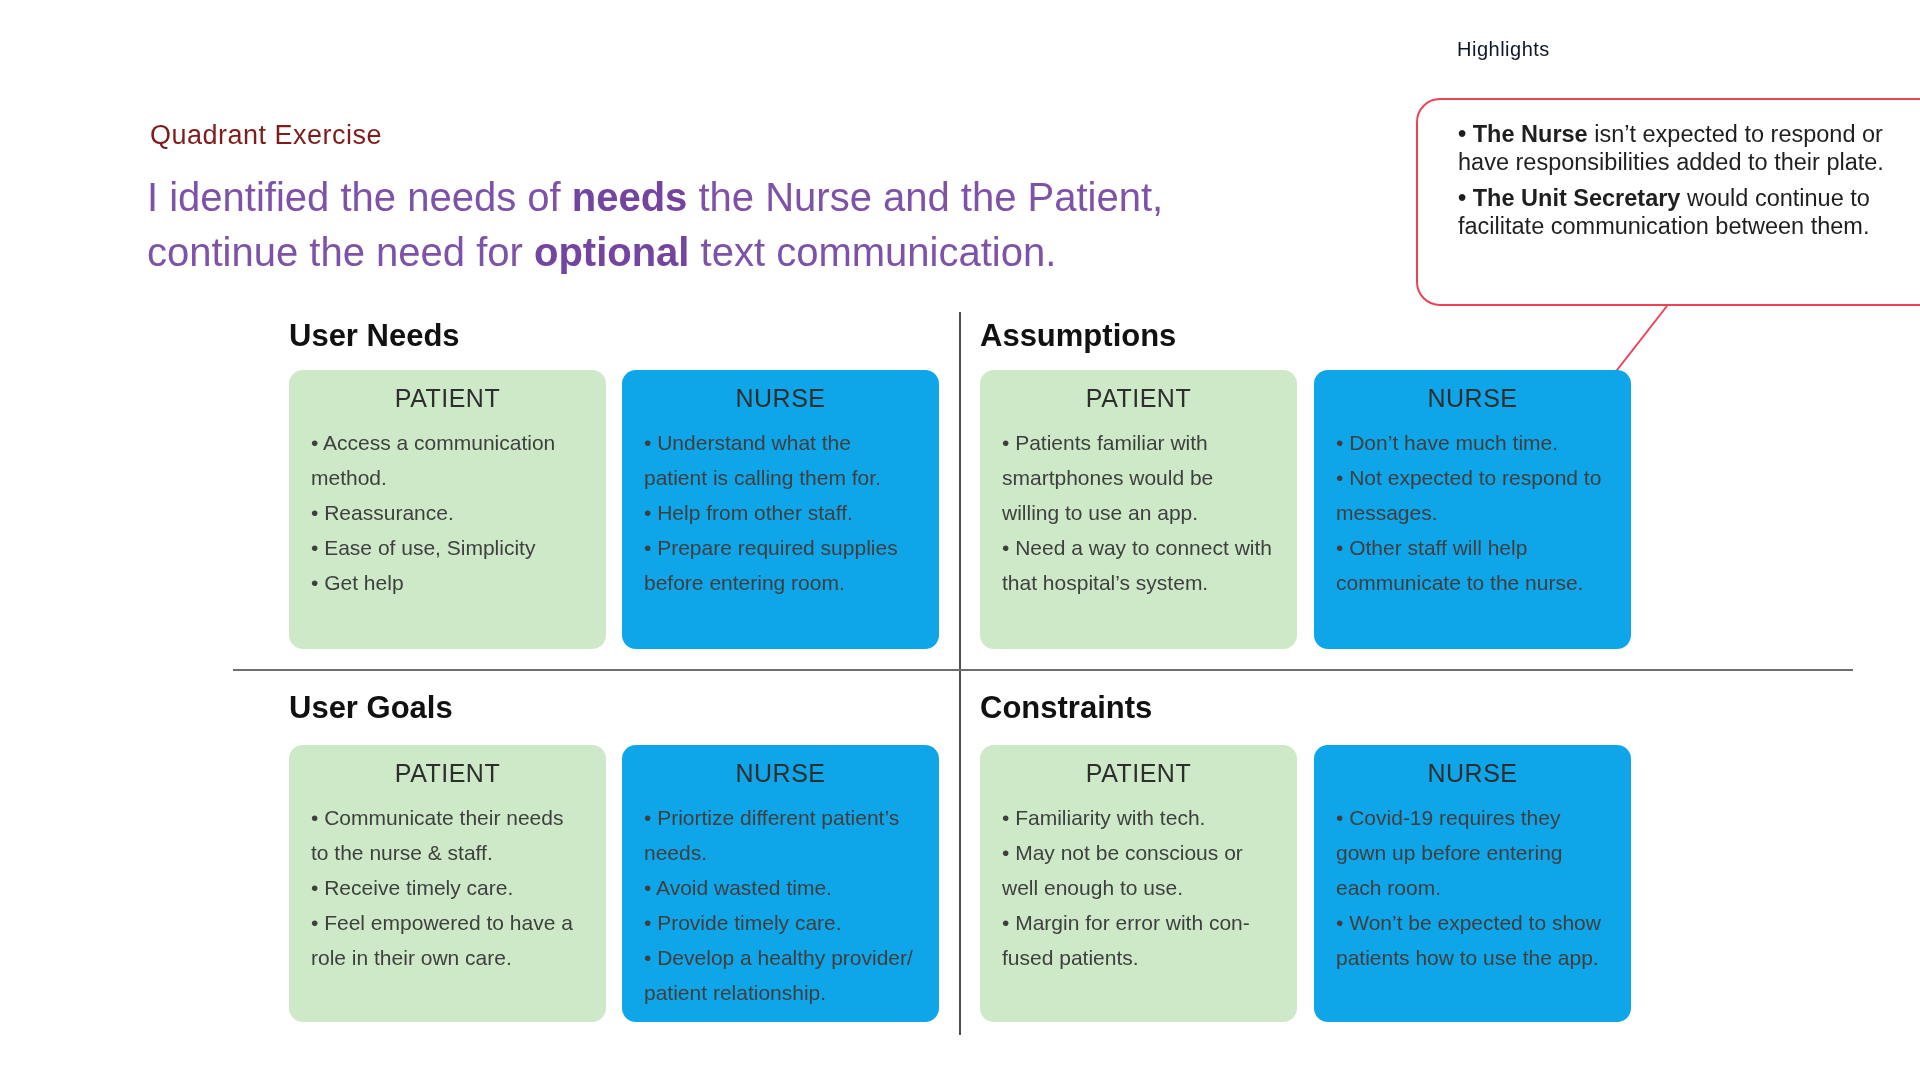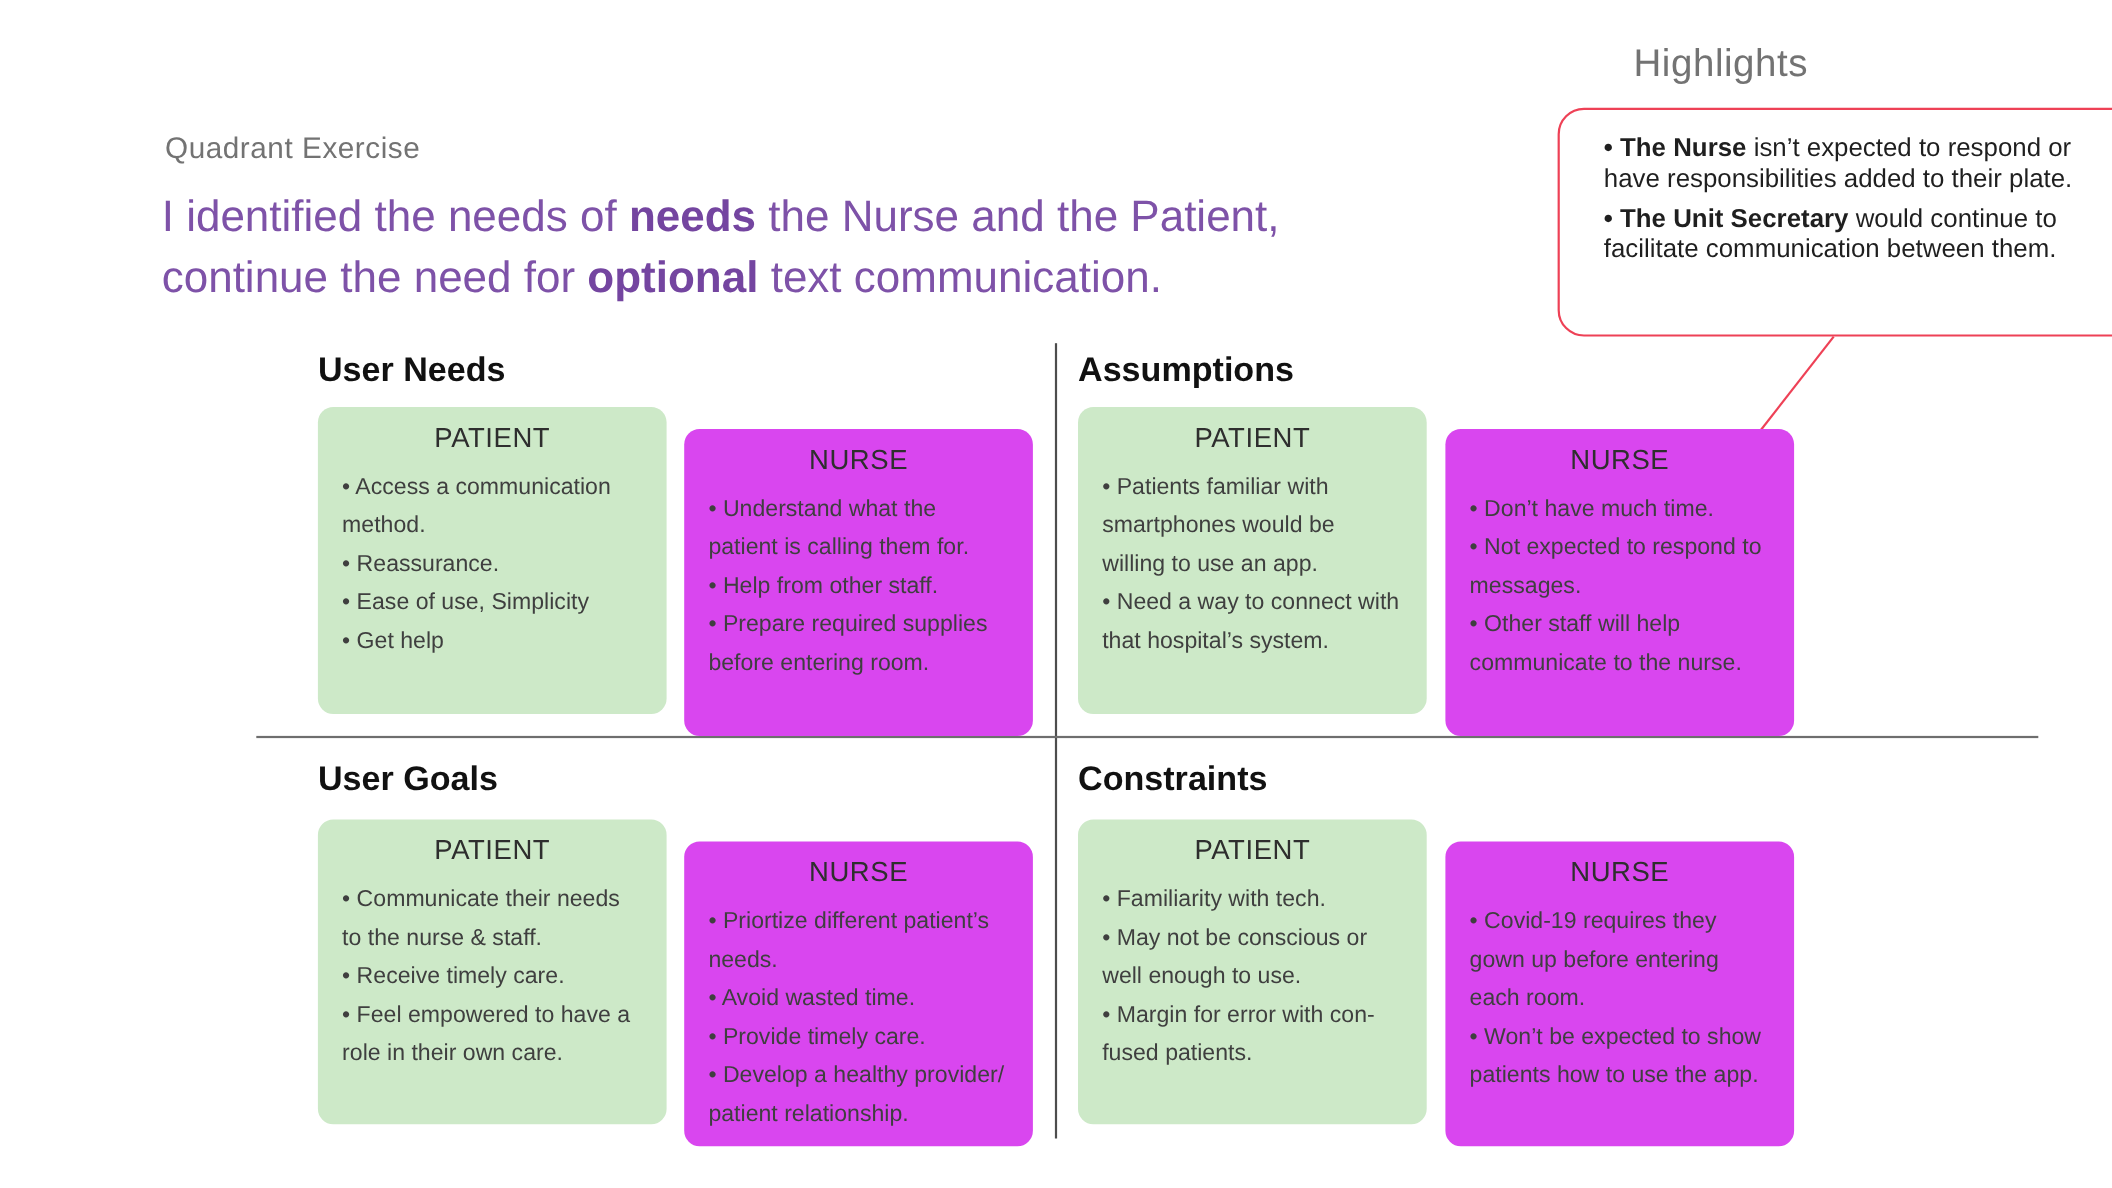--- a/index.html
+++ b/index.html
@@ -2,47 +2,47 @@
 <html><head>
 <meta charset="utf-8">
 <style>
   html,body{margin:0;padding:0;background:#ffffff;}
   .slide{
     position:relative;width:1920px;height:1080px;background:#ffffff;
     font-family:"Liberation Sans","DejaVu Sans",sans-serif;overflow:hidden;
   }
   .eyebrow{
     position:absolute;left:150px;top:120px;
-    font-size:27px;color:#737373;letter-spacing:0.5px;
+    font-size:27px;color:#7f1d1d;letter-spacing:0.5px;
   }
   .headline{position:absolute;left:147px;top:170px;color:#7e52a8;font-size:40px;line-height:55px;}
   .headline .b{font-weight:700;color:#7445a0;}
   .hi-title{
     position:absolute;left:1457px;top:38px;
-    font-size:35px;color:#737373;letter-spacing:0.5px;margin-left:28px;
+    font-size:20px;color:#0f172a;letter-spacing:0.5px;
   }
   .callout{
     position:absolute;left:1416px;top:98px;width:532px;height:208px;
     box-sizing:border-box;border:2px solid #ee4156;border-radius:24px;background:#ffffff;
     padding:20px 30px 16px 40px;color:#1f1f1f;font-size:23.5px;line-height:28px;
   }
   .callout p{margin:0 0 8px 0;}
   .callout .b{font-weight:700;}
   .connector{position:absolute;left:0;top:0;width:1920px;height:1080px;pointer-events:none;}
   .qtitle{
     position:absolute;font-size:31px;font-weight:700;color:#111111;
   }
   .vdiv{position:absolute;width:2px;background:#4d4d4d;}
   .hdiv{position:absolute;height:2px;background:#6e6e6e;}
   .card{
     position:absolute;width:317px;box-sizing:border-box;border-radius:14px;
     padding:14px 22px 0 22px;color:#3f3f3f;
   }
   .card.green{background:#cde9c8;}
-  .card.blue{background:#d946ef;margin-top:20px;}
+  .card.blue{background:#0ea5e9;}
   .role{
     text-align:center;font-size:25px;color:#2e2e2e;letter-spacing:0.5px;
     margin-bottom:12px;
   }
   .bullet{font-size:21px;line-height:35px;}
 </style>
 </head>
 <body>
 
 <div class="slide">

